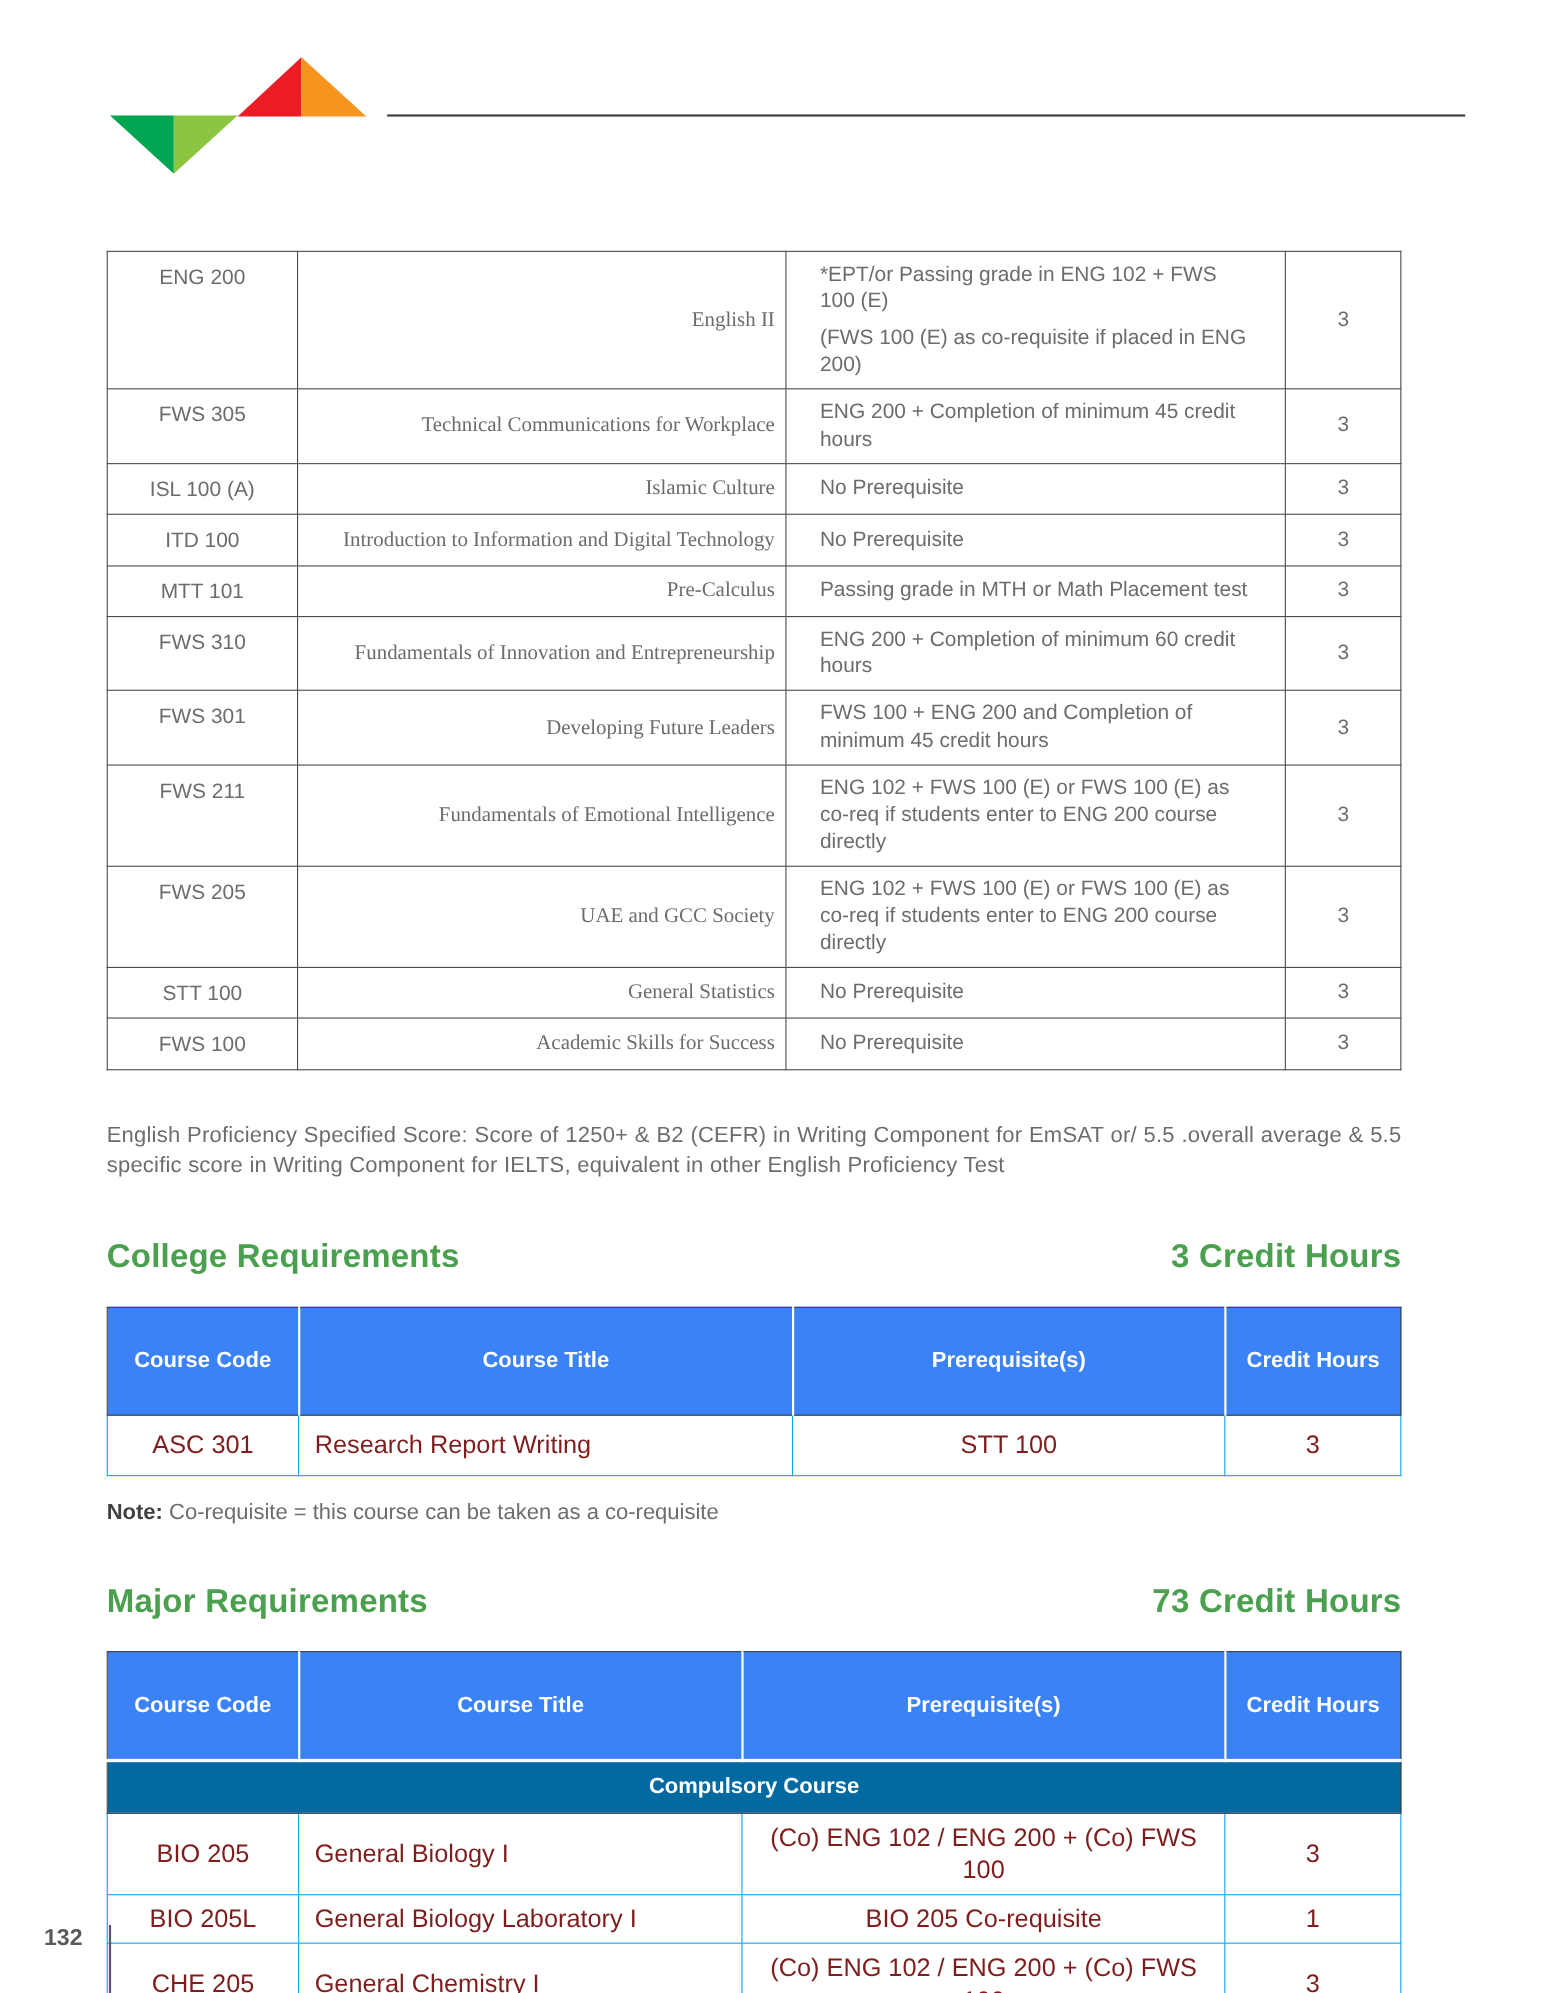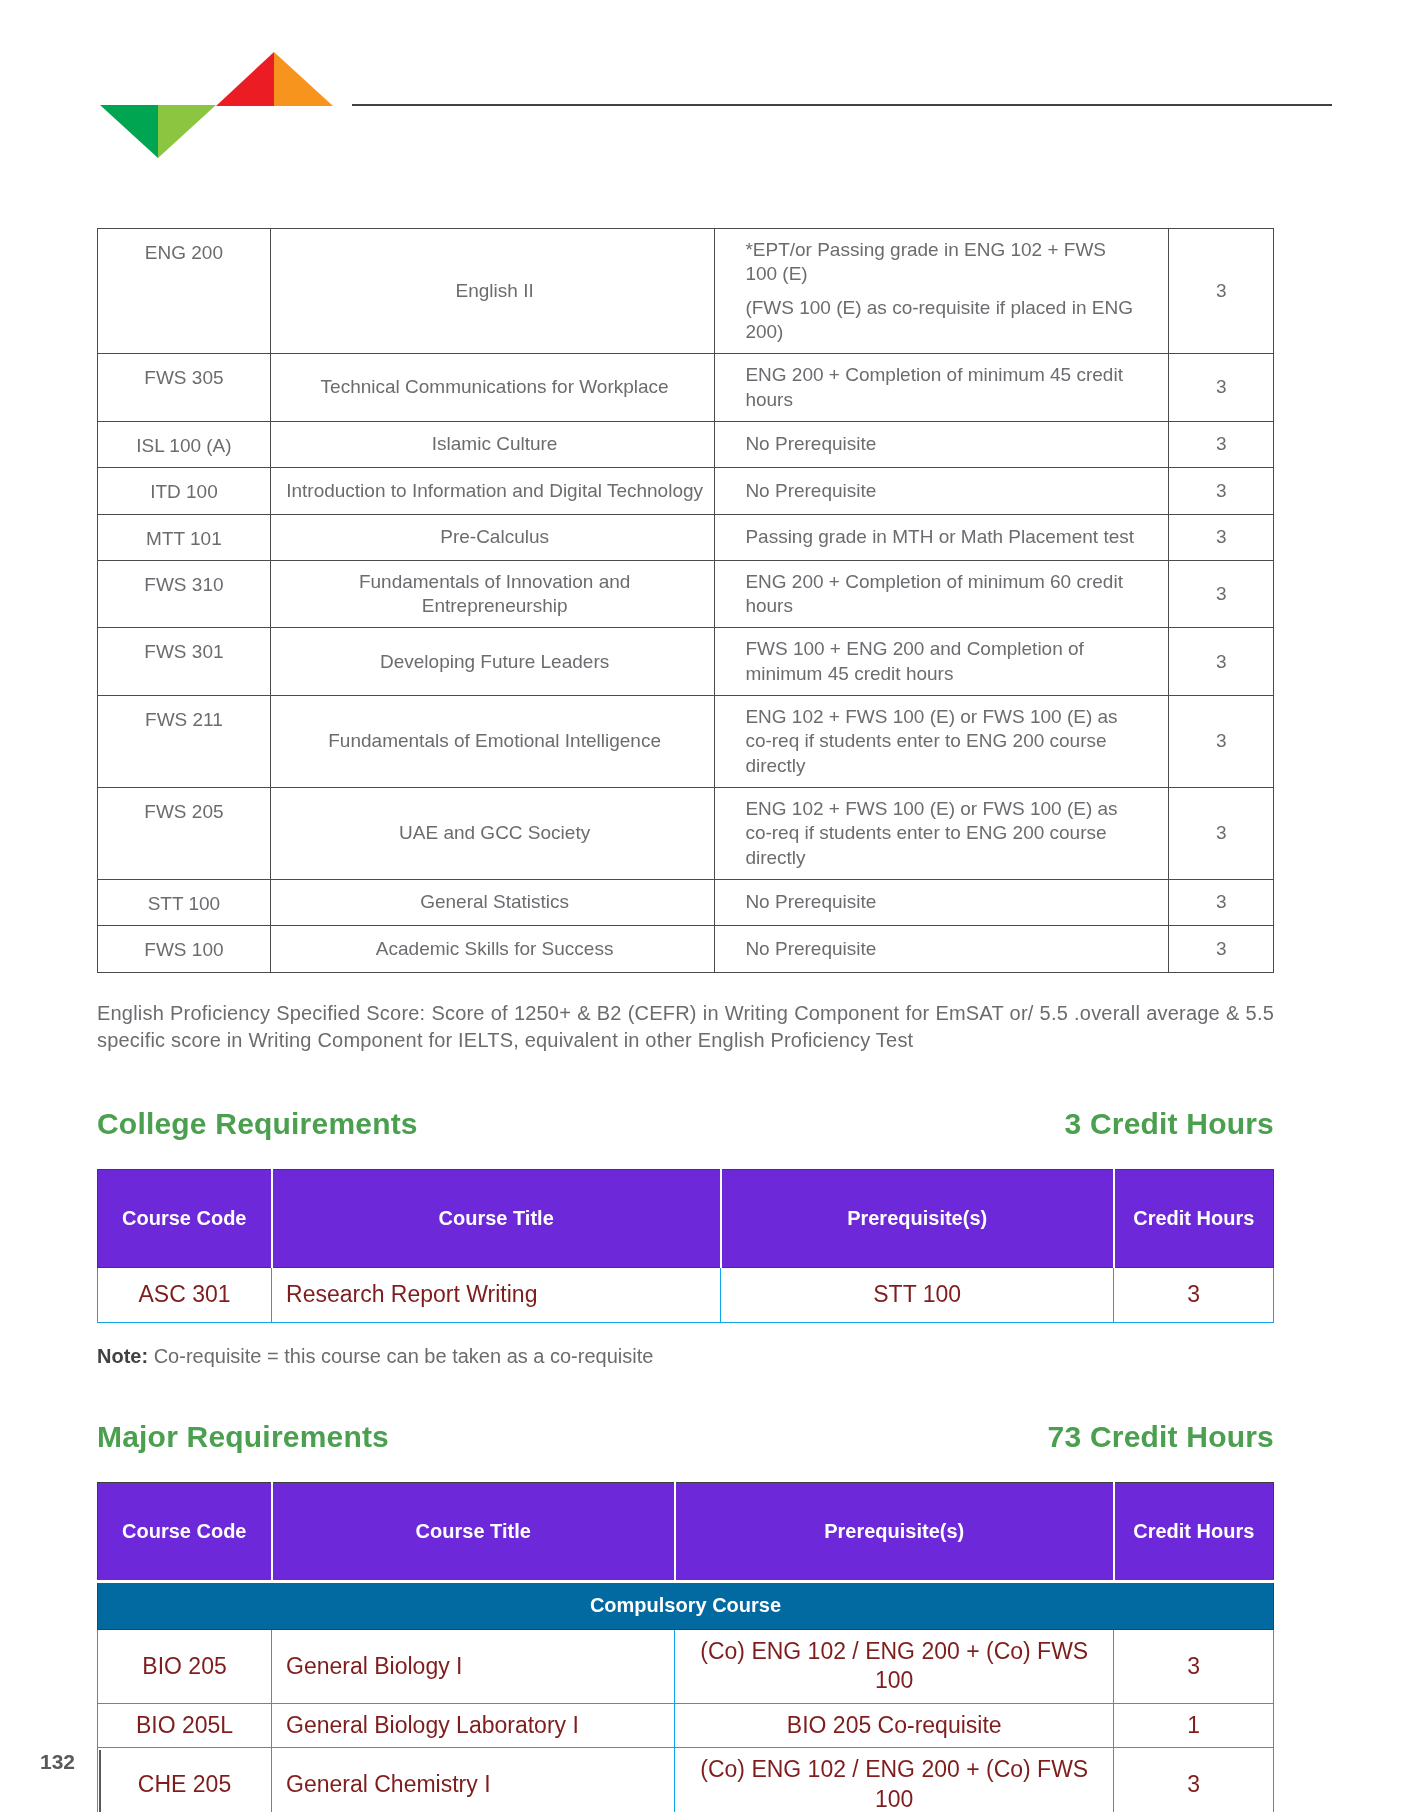--- a/index.html
+++ b/index.html
@@ -24,36 +24,36 @@
   
   .plain-table { margin-top: 228px; }
   .plain-table td {
     border: 1px solid #4b4b4d;
     font-size: 19px;
     color: #6b6c6f;
     padding: 9px 8px;
     vertical-align: middle;
   }
   .plain-table td.code { text-align: center; vertical-align: top; padding-top: 12px; margin-top: 40px; }
-  .plain-table td.title { text-align: center; padding-left: 14px; padding-right: 10px; }
+  .plain-table td.title { text-align: right; padding-left: 14px; padding-right: 10px; font-family: Liberation Serif, serif; }
   .plain-table td.prereq { padding-left: 30px; padding-right: 30px; }
   .plain-table td.credits { text-align: center; }
   .prereq-line + .prereq-line { margin-top: 9px; }
 
   
-  .proficiency { margin-top: 27px; font-size: 20px; color: #6b6c6f; text-align: justify; line-height: 1.38; letter-spacing: 0.2px; }
+  .proficiency { margin-top: 46px; font-size: 20px; color: #6b6c6f; text-align: justify; line-height: 1.38; letter-spacing: 0.2px; }
 
   
   .section-heading-row { display: flex; justify-content: space-between; align-items: baseline; margin-top: 52px; }
   .section-heading-row h2 { font-size: 30px; font-weight: 700; color: #4aa04e; letter-spacing: 0.2px; }
 
   
   .green-table { margin-top: 28px; }
   .green-table th {
-    background: #6d28d9;
+    background: #3b82f6;
     color: #ffffff;
     font-size: 20px;
     font-weight: 700;
     text-align: center;
     padding: 36px 6px;
     border-left: 2px solid #ffffff;
     border-top: 1px solid #3f3f41;
     border-bottom: 1px solid #3f3f41;
   }
   .green-table th:first-child { border-left: 1px solid #3f3f41; }

